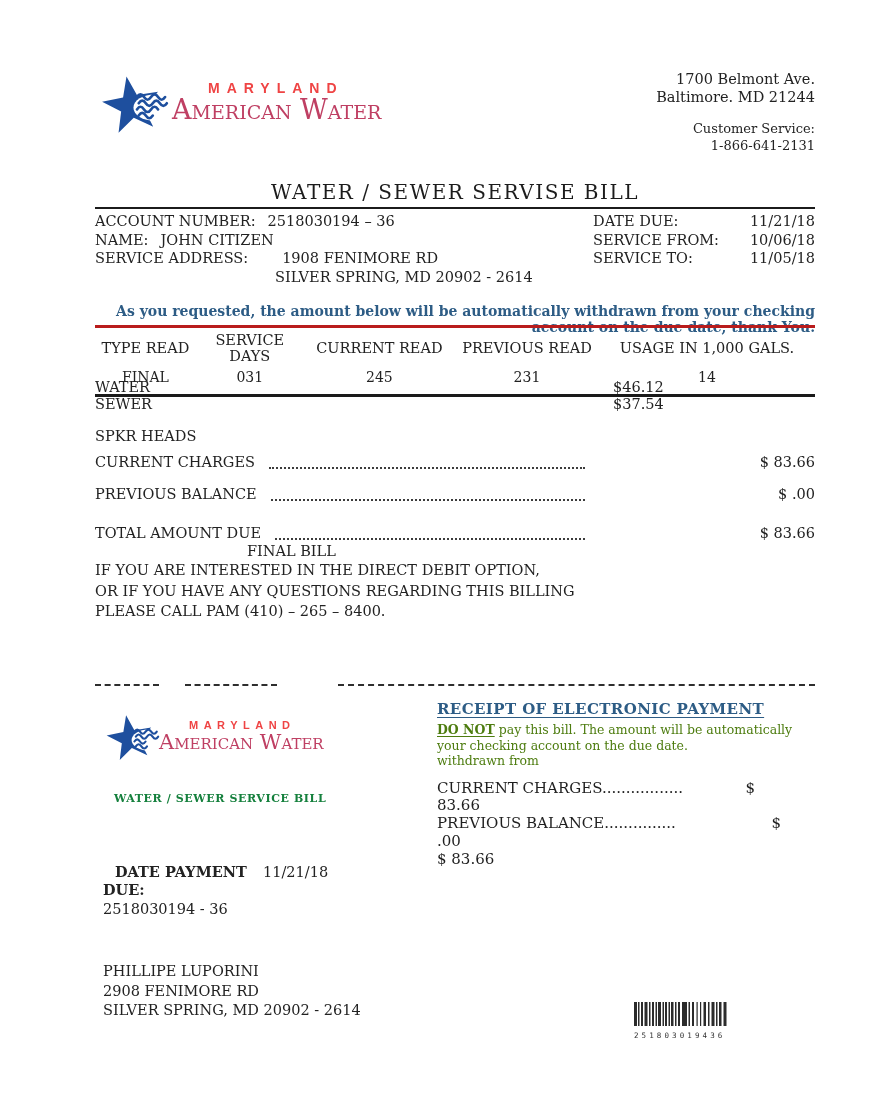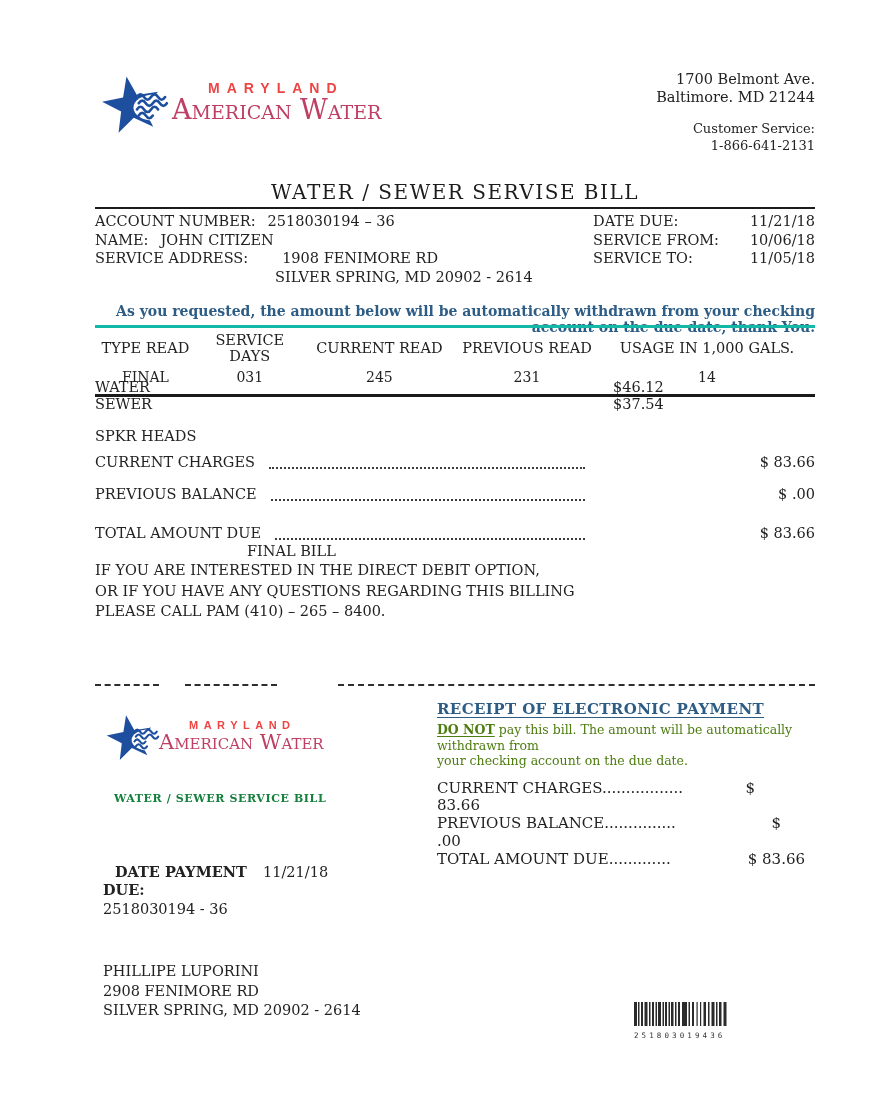--- a/index.html
+++ b/index.html
@@ -27,21 +27,21 @@
   .acct-left .val{margin-left:12px;}
   .acct-left .val-addr{margin-left:34px;}
   .acct-left .val-addr2{margin-left:180px;}
   .acct-right{position:absolute;left:593px;top:212px;width:222px;font-size:14.5px;line-height:18.5px;}
   .acct-right .row{display:flex;}
   .acct-right .row span:last-child{margin-left:auto;}
   
   .notice{position:absolute;left:95px;top:303px;width:720px;text-align:right;
           font-size:14px;font-weight:bold;color:#2d5c85;}
   
-  .meter{position:absolute;left:95px;top:325px;width:720px;border-top:3px solid #14b8a6;
+  .meter{position:absolute;left:95px;top:325px;width:720px;border-top:3px solid #b91c1c;
          border-bottom:3px solid #1a1a1a;border-collapse:collapse;}
   .meter td{text-align:center;font-size:14.5px;padding:0;}
   .meter .hrow td{padding-top:4px;}
   .meter .vrow td{padding:5px 0 9px 0;font-size:14px;}
   .c1{width:14%;} .c2{width:15%;} .c3{width:21%;} .c4{width:20%;} .c5{width:30%;}
   
   .items{position:absolute;left:95px;top:379px;font-size:14.5px;line-height:16.5px;width:720px;}
   .items .row{display:flex;}
   .items .row span:first-child{width:518px;}
   .spkr{position:absolute;left:95px;top:428px;font-size:14.5px;}
@@ -222,36 +222,35 @@
   <div class="mailto">
     <div>PHILLIPE LUPORINI</div>
     <div>2908 FENIMORE RD</div>
     <div>SILVER SPRING, MD 20902 - 2614</div>
   </div>
 
   <div class="receipt">
     <div class="receipt-title">RECEIPT OF ELECTRONIC PAYMENT</div>
     <div class="receipt-body">
       <span class="do-not">DO NOT</span><span> pay this bill. The amount will be automatically</span>
+      <div>your checking account on the due date.</div>
       <div>withdrawn from</div>
-      <div>your checking account on the due date.</div>
     </div>
     <div class="receipt-charges">
       <div class="rc-row pr-58">
         <span>CURRENT CHARGES.................</span>
         <span>$</span>
       </div>
       <div>83.66</div>
       <div class="rc-row pr-32">
         <span>PREVIOUS BALANCE...............</span>
         <span>$</span>
       </div>
       <div>.00</div>
       <div class="rc-row pr-8">
-        <span>TOTAL AMOUNT DUE.............</span>
         <span>$ 83.66</span>
       </div>
     </div>
   </div>
 
   <div class="barcode">
     <svg width="94" height="24" viewBox="0 0 94 24">
       <g fill="#2b2b2b">
         <rect x="0" y="0" width="3" height="24"></rect>
           <rect x="4" y="0" width="1.5" height="24"></rect>

